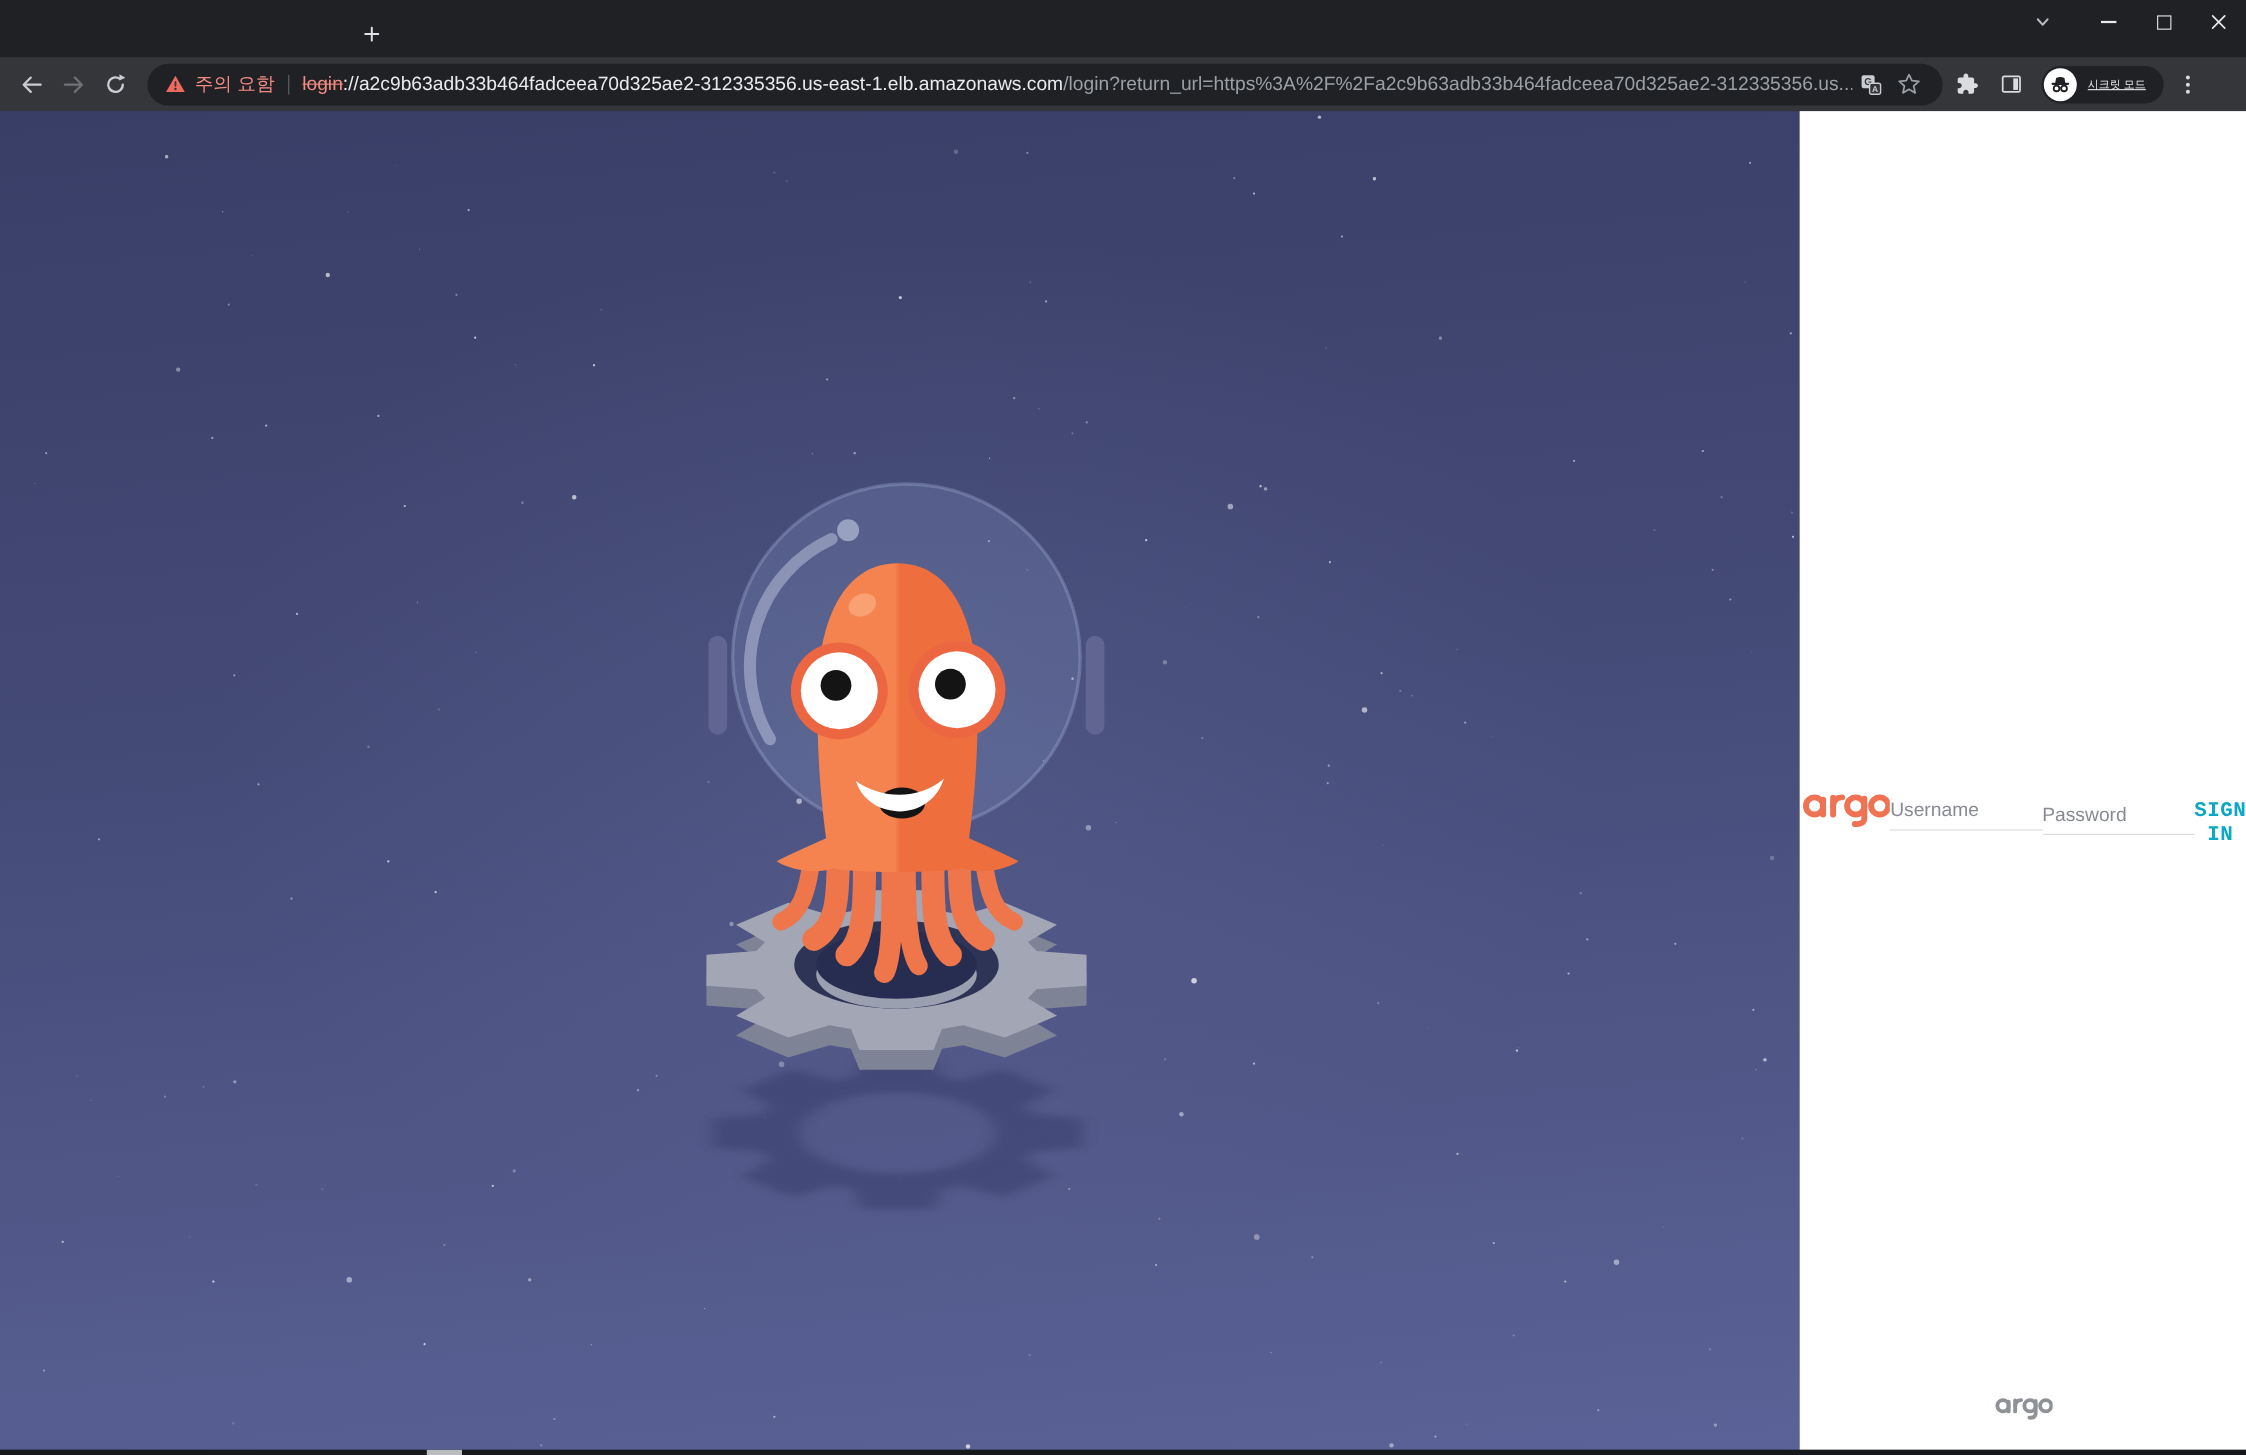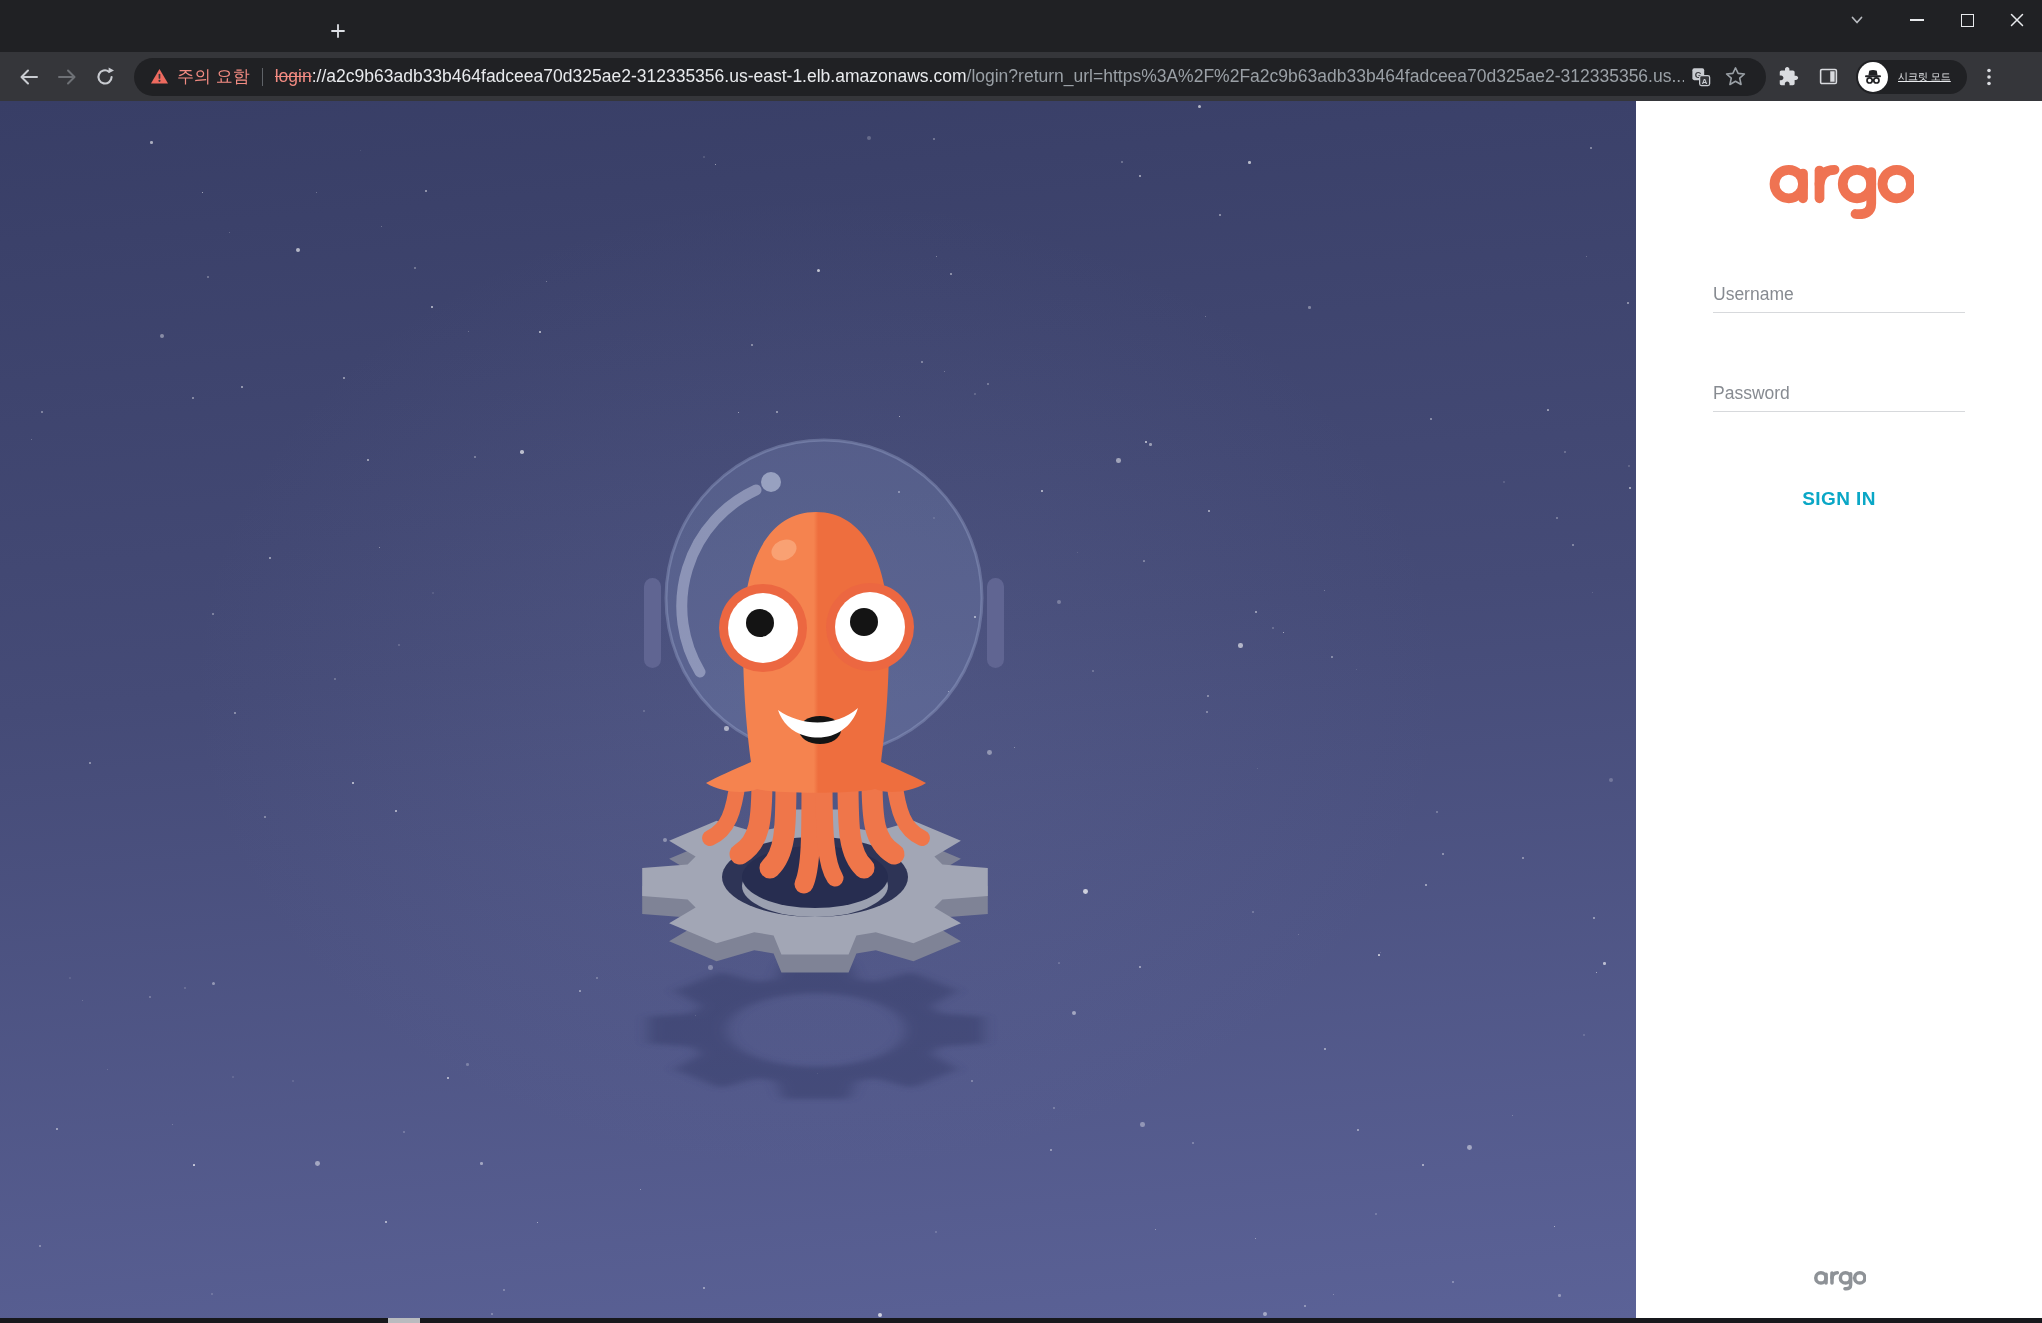--- a/index.html
+++ b/index.html
@@ -44,28 +44,28 @@
   
   .content { position:relative; display:flex; height:1217px; }
   .hero { position:relative; width:1636px; height:1217px; overflow:hidden;
           background: radial-gradient(ellipse 900px 700px at 50% 48%, rgba(130,140,190,0.14), rgba(0,0,0,0) 70%),
                       linear-gradient(175deg, #383E66 0%, #454B77 45%, #5B6297 100%); }
   .star { position:absolute; background:#FFFFFF; border-radius:50%; }
   .hero-heading { position:absolute; top:157px; left:0; width:100%; text-align:center;
                   font-size:50px; font-weight:400; color:#FFFFFF; letter-spacing:0.5px; }
   .mascot { position:absolute; left:558px; top:329px; }
 
-  .panel { position:relative; width:406px; height:1217px; background:#FFFFFF; display:flex; flex-direction:column; align-items:center; }
+  .panel { position:relative; width:406px; height:1217px; background:#FFFFFF; display:flex; flex-direction:row; align-items:center; }
   .argo-logo { margin-top:47px; }
   .field { width:252px; margin-top:54px; }
   .field + .field { margin-top:63px; }
   .field input { width:100%; height:36px; border:none; border-bottom:1.5px solid #D7D9DC; outline:none;
                  font-family:"Liberation Sans", sans-serif; font-size:17.5px; color:#333; background:transparent; }
   .field input::placeholder { color:#878B91; opacity:1; }
-  .signin-btn { margin-top:76px; border:none; background:none; font-family:Liberation Sans, sans-serif;
+  .signin-btn { margin-top:76px; border:none; background:none; font-family:Liberation Mono, monospace;
                 font-size:19px; font-weight:700; letter-spacing:0.4px; color:#0AA7C6; cursor:pointer; }
   .panel-footer-logo { position:absolute; bottom:26px; left:50%; transform:translateX(-50%); }
 
   .bottom-strip { position:relative; height:5px; background:#17181C; }
   .bottom-strip .seg { position:absolute; left:388px; top:0; width:32px; height:5px; background:#B9BBBF; }
 </style>
 </head>
 <body>
 
 <div class="window">

